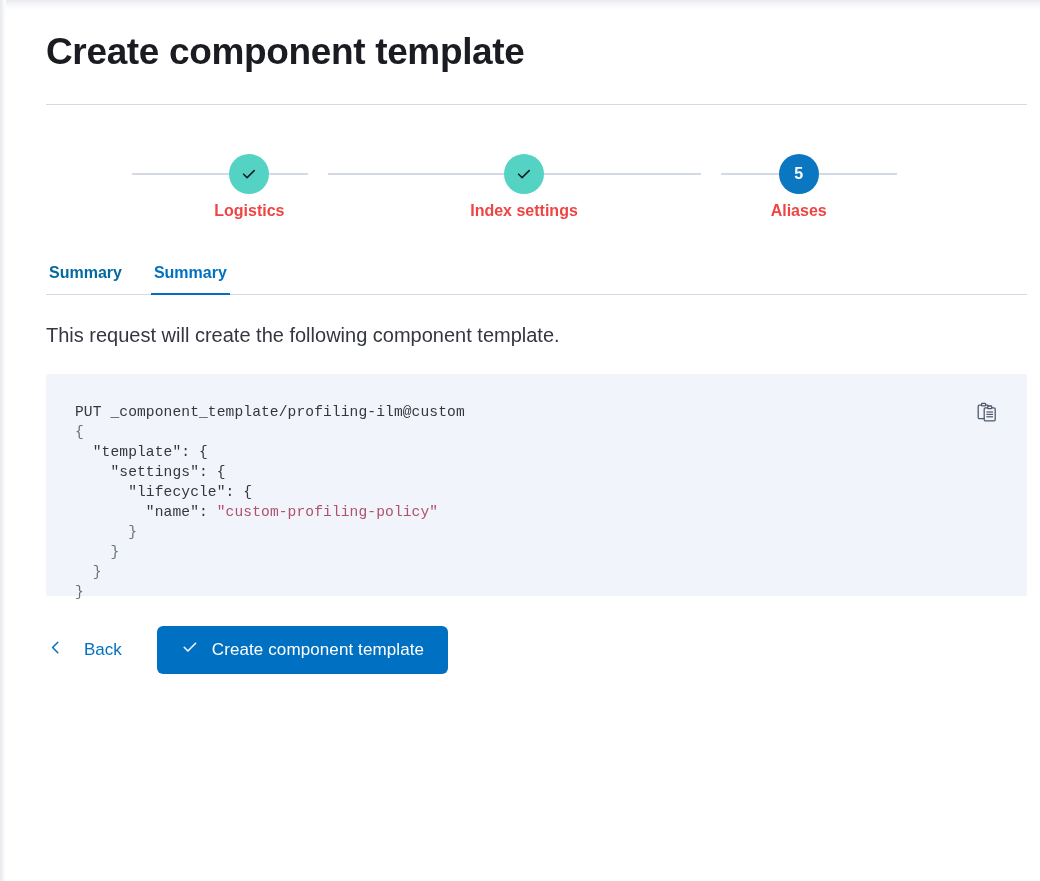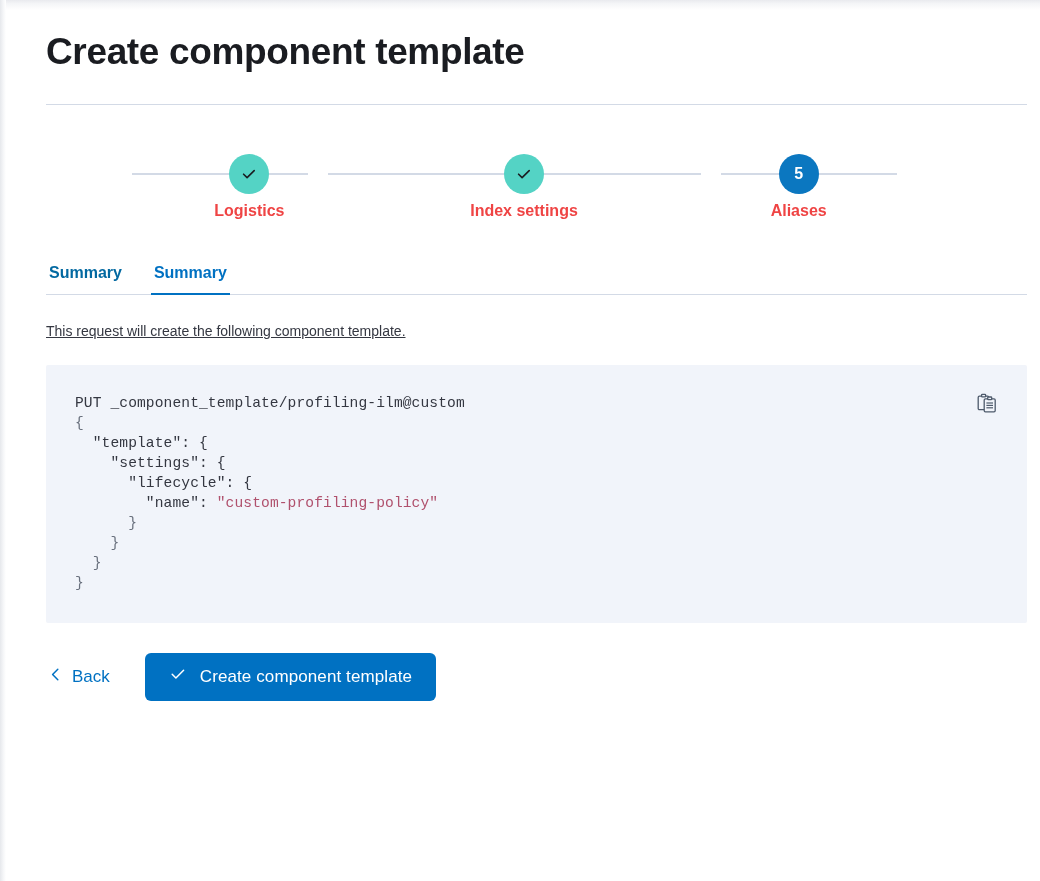--- a/index.html
+++ b/index.html
@@ -151,32 +151,31 @@
     font-family: inherit;
   }
   .tab.active {
     color: #0071c2;
     border-bottom-color: #0071c2;
   }
 
   
   .description {
     margin: 26px 0 4px 6px;
-    font-size: 14px;
+    font-size: 20px;
     line-height: 1.45;
     color: #343741;
-    text-decoration: underline;
   }
 
   
   .code-panel {
     position: relative;
     margin: 24px 0 0 6px;
     width: 981px;
-    height: 258px;
+    height: 222px;
     background: #f1f4fa;
     border-radius: 2px;
   }
   .code-block {
     margin: 0;
     padding: 28px 0 0 29px;
     font-family: "Liberation Mono", "DejaVu Sans Mono", monospace;
     font-size: 14.6px;
     line-height: 20px;
     color: #343741;
@@ -204,21 +203,21 @@
   
   .actions {
     margin: 30px 0 0 6px;
     display: flex;
     align-items: center;
     gap: 33px;
   }
   .back-btn {
     display: flex;
     align-items: center;
-    gap: 9px;
+    gap: 21px;
     background: none;
     border: 0;
     padding: 6px 2px;
     cursor: pointer;
     color: #0071c2;
     font-family: inherit;
     font-size: 17px;
     font-weight: 400;
   }
   .primary-btn {

